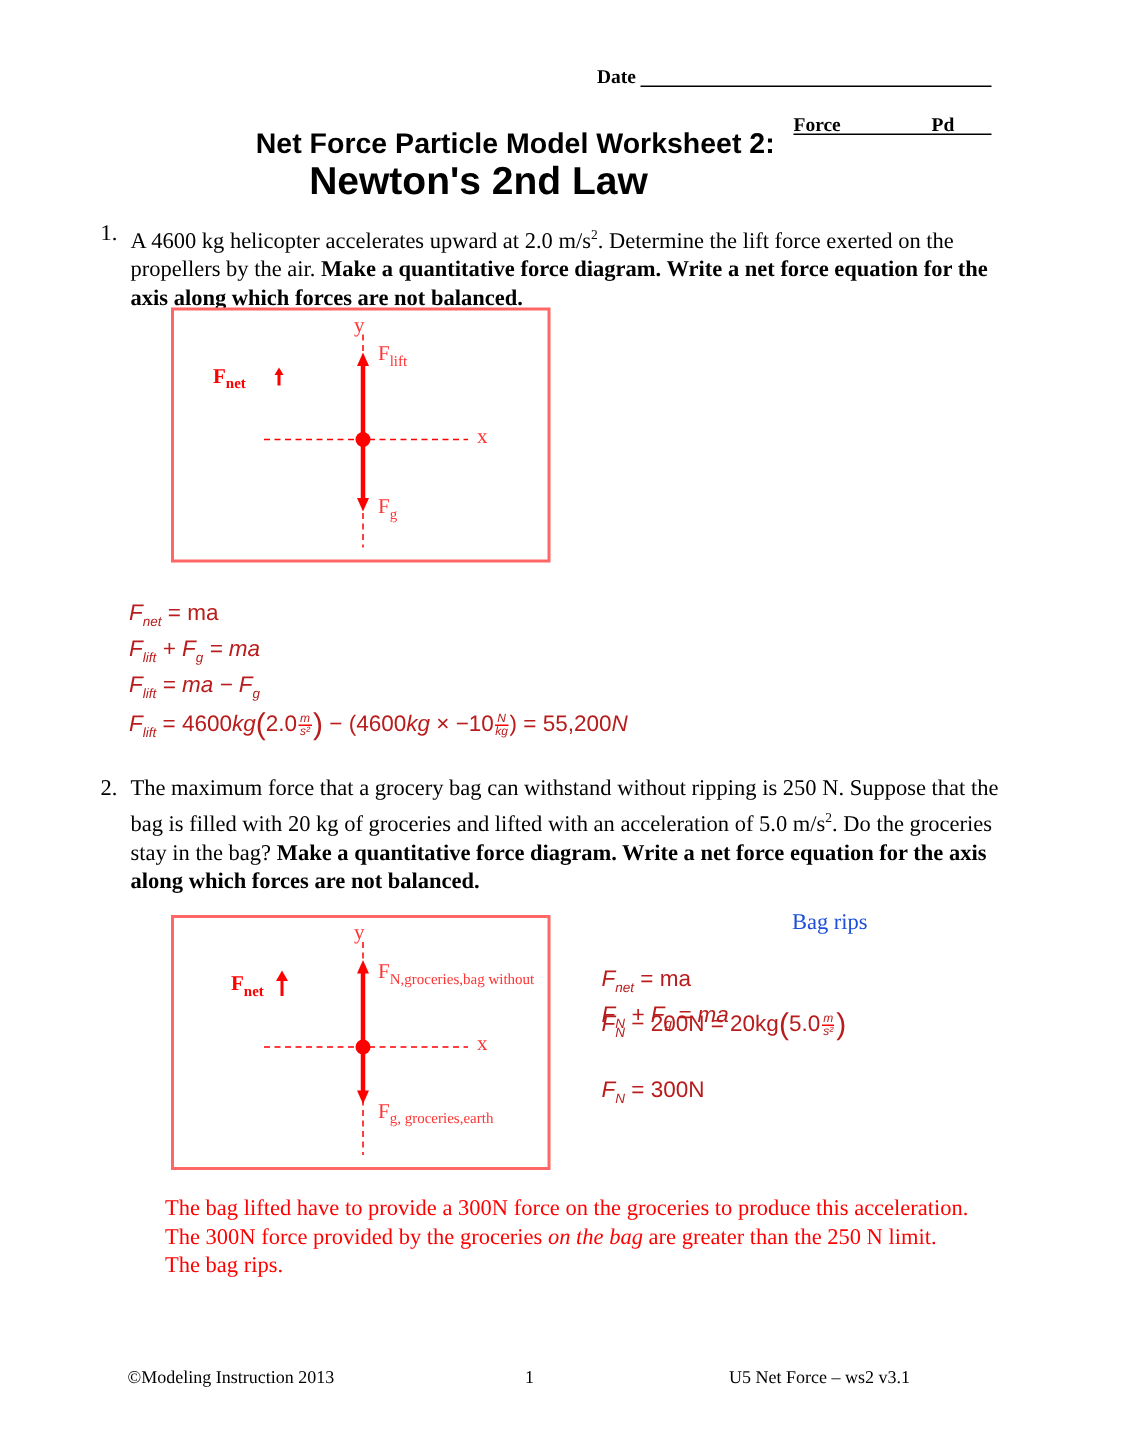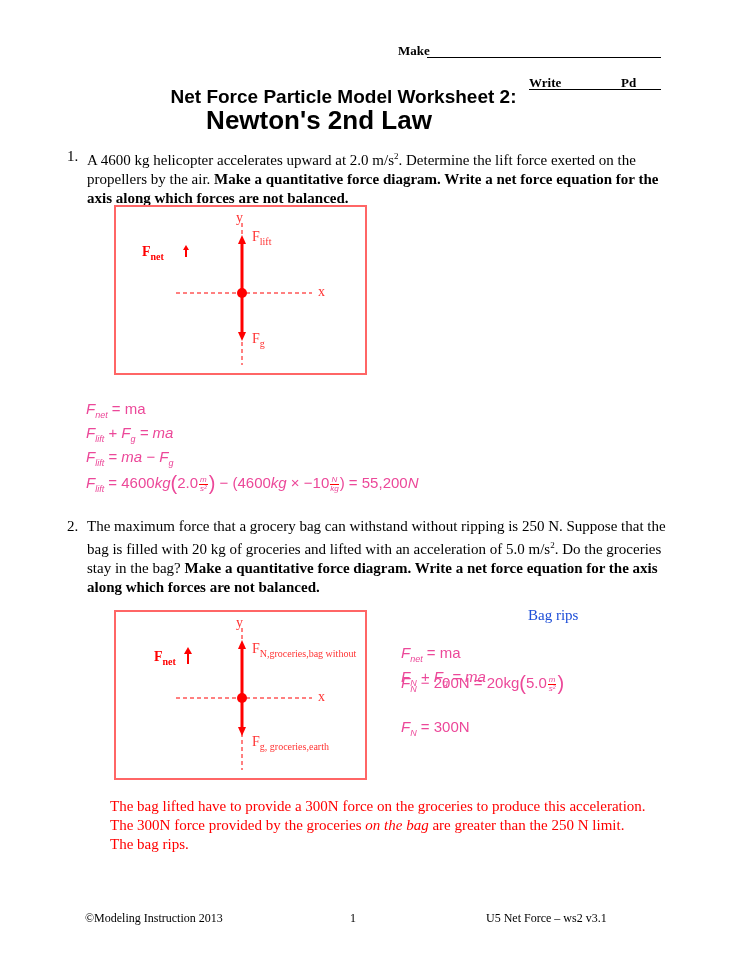--- a/index.html
+++ b/index.html
@@ -8,38 +8,38 @@
   .abs { position:absolute; }
   .red { color:#1d4ed8; }
   .hdr-label { font-weight:bold; font-size:13px; }
   .name-line { position:absolute; border-bottom:1.5px solid #000; }
   .title1 { font-family:"Liberation Sans", sans-serif; font-weight:bold; font-size:19px; left:0; width:687px; text-align:center; }
   .title2 { font-family:"Liberation Sans", sans-serif; font-weight:bold; font-size:26px; left:0; width:638px; text-align:center; }
   .q { font-size:15px; line-height:19px; }
   .q .num { position:absolute; left:0; }
   .q .txt { margin-left:20px; }
   .box { position:absolute; border:2px solid #ff6666; box-sizing:border-box; }
-  .eq { font-family:"Liberation Sans", sans-serif; font-style:italic; color:#ec4899; font-size:15px; white-space:nowrap; }
+  .eq { font-family:"Liberation Sans", sans-serif; font-style:italic; color:#b91c1c; font-size:15px; white-space:nowrap; }
   .eq sub { font-size:9px; }
   .eq .up { font-style:normal; }
   .frac { display:inline-block; vertical-align:middle; text-align:center; font-size:8px; line-height:8px; margin:0 1px; }
   .frac span { display:block; }
   .frac .n { border-bottom:1px solid #ff0000; padding:0 1px; }
   .paren { font-style:normal; font-size:20px; vertical-align:-2px; }
   .ans { font-size:15px; line-height:19px; color:#ff0000; }
   .footer { font-size:12px; }
   .lbl { font-family:"Liberation Serif", serif; color:#ff3333; font-size:14px; }
   .lbl sub { font-size:10px; }
 </style>
 </head>
 <body>
 
-<div class="abs hdr-label" style="left:398px; top:43px;">Make</div>
+<div class="abs hdr-label" style="left:398px; top:43px;">Date</div>
 <div class="name-line" style="left:427px; top:43px; width:234px; height:14px;"></div>
-<div class="abs hdr-label" style="left:529px; top:75px;">Write</div>
+<div class="abs hdr-label" style="left:529px; top:75px;">Force</div>
 <div class="name-line" style="left:529px; top:75px; width:132px; height:14px;"></div>
 <div class="abs hdr-label" style="left:621px; top:75px;">Pd</div>
 
 <div class="abs title1" style="top:86px;">Net Force Particle Model Worksheet 2:</div>
 <div class="abs title2" style="top:105px;">Newton's 2nd Law</div>
 
 <div class="abs q" style="left:67px; top:147px; width:600px;">
   <span class="num">1.</span>
   <div class="txt"><span>A 4600 kg helicopter accelerates upward at 2.0 m/s</span><sup style="font-size:9px">2</sup><span>. Determine the lift force exerted on the propellers by the air. </span><b>Make a quantitative force diagram. Write a net force equation for the axis along which forces are not balanced.</b></div>
 </div>

